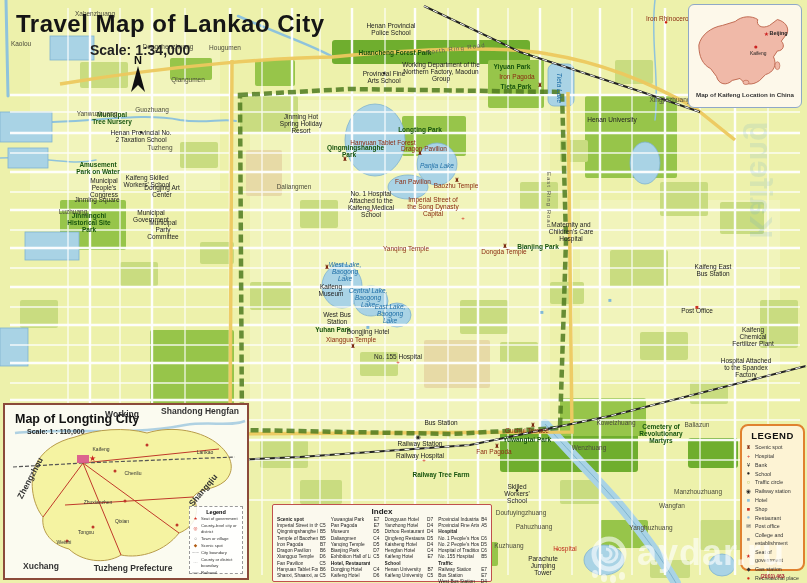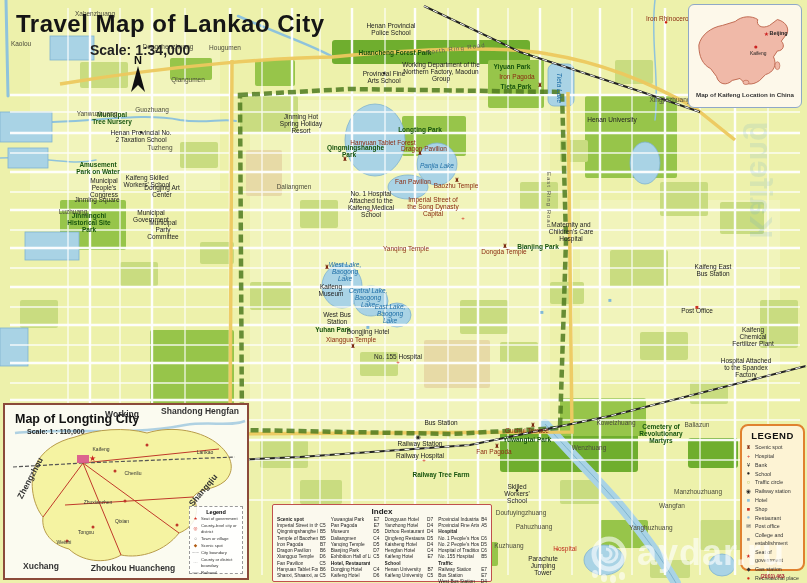--- a/index.html
+++ b/index.html
@@ -379,21 +379,21 @@
     </div>
   </div>
 
   <div>
 
   <span class="sur pos" style="left: 122px; top: 414px; transform: translate(-50%, -50%);">Working</span>
       <span class="sur pos" style="left: 200px; top: 411px; transform: translate(-50%, -50%);">Shandong Hengfan</span>
       <span class="sur pos" style="left: 30px; top: 478px; transform: translate(-50%, -50%) rotate(-62deg);">Zhengzhou</span>
       <span class="sur pos" style="left: 203px; top: 490px; transform: translate(-50%, -50%) rotate(-50deg);">Shangqiu</span>
       <span class="sur pos" style="left: 41px; top: 566px; transform: translate(-50%, -50%);">Xuchang</span>
-      <span class="sur pos" style="left: 133px; top: 568px; transform: translate(-50%, -50%);">Zhoukou Huancheng</span>
+      <span class="sur pos" style="left: 133px; top: 568px; transform: translate(-50%, -50%);">Tuzheng Prefecture</span>
     </div>
   <div>
 
   <span class="town pos" style="left: 101px; top: 449px; transform: translate(-50%, -50%);">Kaifeng</span>
       <span class="town pos" style="left: 205px; top: 452px; transform: translate(-50%, -50%);">Lankao</span>
       <span class="town pos" style="left: 133px; top: 473px; transform: translate(-50%, -50%);">Chenliu</span>
       <span class="town pos" style="left: 122px; top: 521px; transform: translate(-50%, -50%);">Qixian</span>
       <span class="town pos" style="left: 86px; top: 532px; transform: translate(-50%, -50%);">Tongxu</span>
       <span class="town pos" style="left: 64px; top: 542px; transform: translate(-50%, -50%);">Weishi</span>
       <span class="town pos" style="left: 98px; top: 502px; transform: translate(-50%, -50%);">Zhuxianzhen</span>

